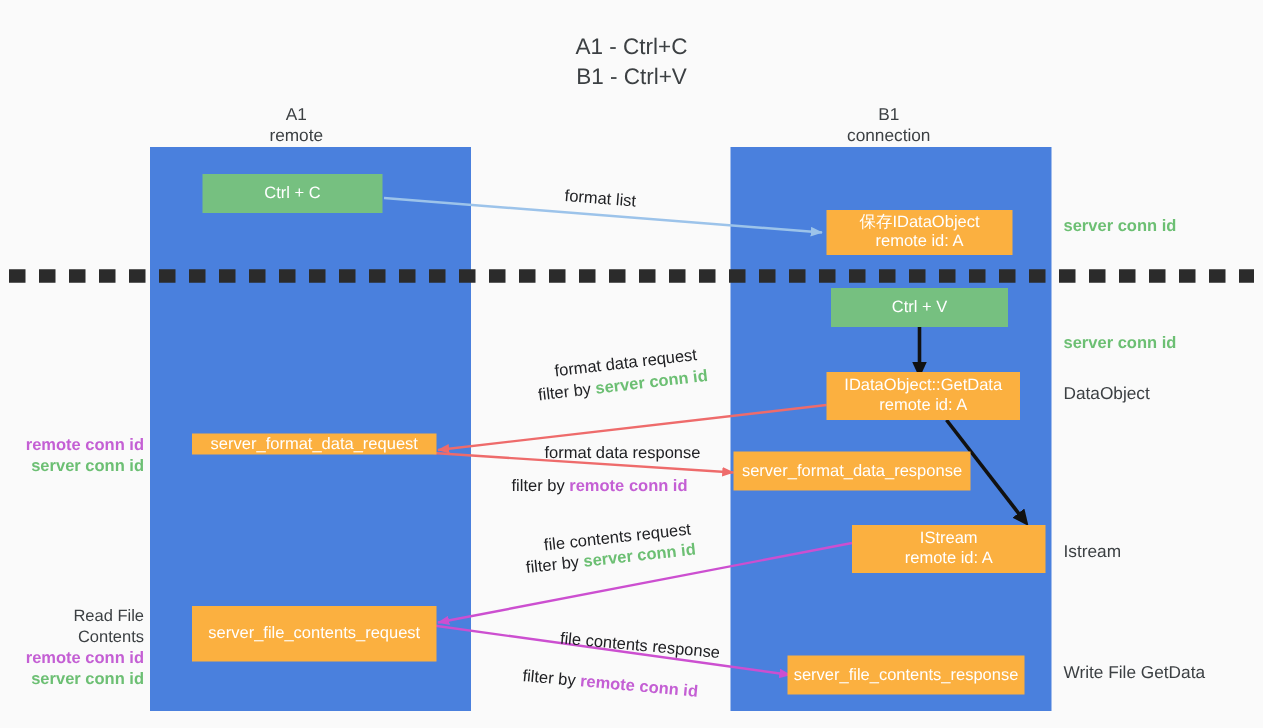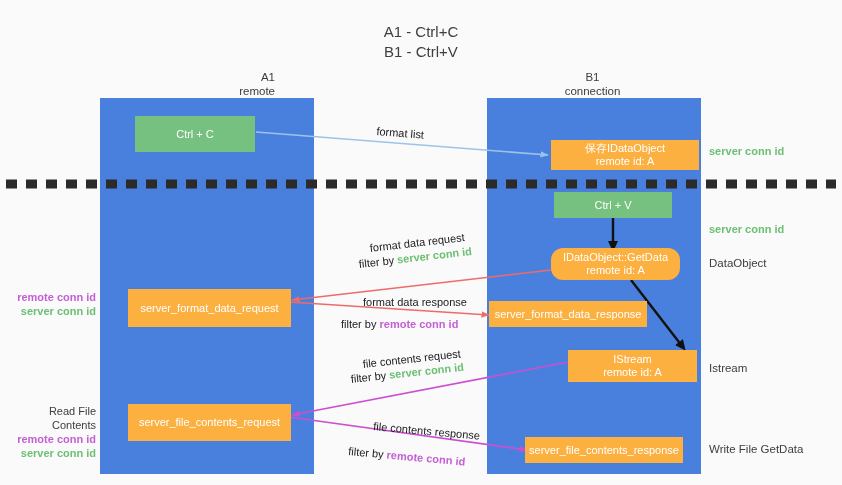--- a/index.html
+++ b/index.html
@@ -62,21 +62,21 @@
 </head>
 <body>
 
 <div id="stage">
 
   <div class="abs" id="title">
     <div>A1 - Ctrl+C</div>
     <div>B1 - Ctrl+V</div>
   </div>
 
-  <div class="abs col-head" style="left:120px;top:58px;width:155px;text-align:right;">
+  <div class="abs col-head" style="left:120px;top:58px;width:155px;">
     <div>A1</div>
     <div>remote</div>
   </div>
   <div class="abs col-head" style="left:515px;top:58px;width:155px;">
     <div>B1</div>
     <div>connection</div>
   </div>
 
   <div class="abs lane" style="left:100px;top:86px;width:214px;height:376px;"></div>
   <div class="abs lane" style="left:487px;top:86px;width:214px;height:376px;"></div>
@@ -107,42 +107,42 @@
 
     <line x1="551" y1="258" x2="292" y2="288" stroke="#ee6b6b" stroke-width="1.6" marker-end="url(#ah-red)"></line>
 
     <line x1="289" y1="290" x2="489" y2="303" stroke="#ee6b6b" stroke-width="1.6" marker-end="url(#ah-red)"></line>
 
     <line x1="568" y1="350" x2="292" y2="403" stroke="#cc4fd0" stroke-width="1.6" marker-end="url(#ah-magenta)"></line>
 
     <line x1="289" y1="405" x2="527" y2="438" stroke="#cc4fd0" stroke-width="1.6" marker-end="url(#ah-magenta)"></line>
   </svg>
 
-  <div class="abs box green" style="left:135px;top:104px;width:120px;height:36px;">
+  <div class="abs box green" style="left:135px;top:104px;width:120px;height:26px;">
     <span>Ctrl + C</span>
   </div>
 
-  <div class="abs box orange" style="left:128px;top:277px;width:163px;height:38px;">
+  <div class="abs box orange" style="left:128px;top:277px;width:163px;height:14px;">
     <span>server_format_data_request</span>
   </div>
 
   <div class="abs box orange" style="left:128px;top:392px;width:163px;height:37px;">
     <span>server_file_contents_request</span>
   </div>
 
-  <div class="abs box orange two-line" style="left:551px;top:128px;width:148px;height:30px;">
+  <div class="abs box orange two-line" style="left:551px;top:128px;width:124px;height:30px;">
     <span>保存IDataObject</span>
     <span>remote id: A</span>
   </div>
 
   <div class="abs box green" style="left:554px;top:180px;width:118px;height:26px;">
     <span>Ctrl + V</span>
   </div>
 
-  <div class="abs box orange two-line" style="left:551px;top:236px;width:129px;height:32px;border-radius:12px;">
+  <div class="abs box orange two-line" style="left:551px;top:236px;width:129px;height:32px;">
     <span>IDataObject::GetData</span>
     <span>remote id: A</span>
   </div>
 
   <div class="abs box orange" style="left:489px;top:289px;width:158px;height:26px;">
     <span>server_format_data_response</span>
   </div>
 
   <div class="abs box orange two-line" style="left:568px;top:338px;width:129px;height:32px;">
     <span>IStream</span>

